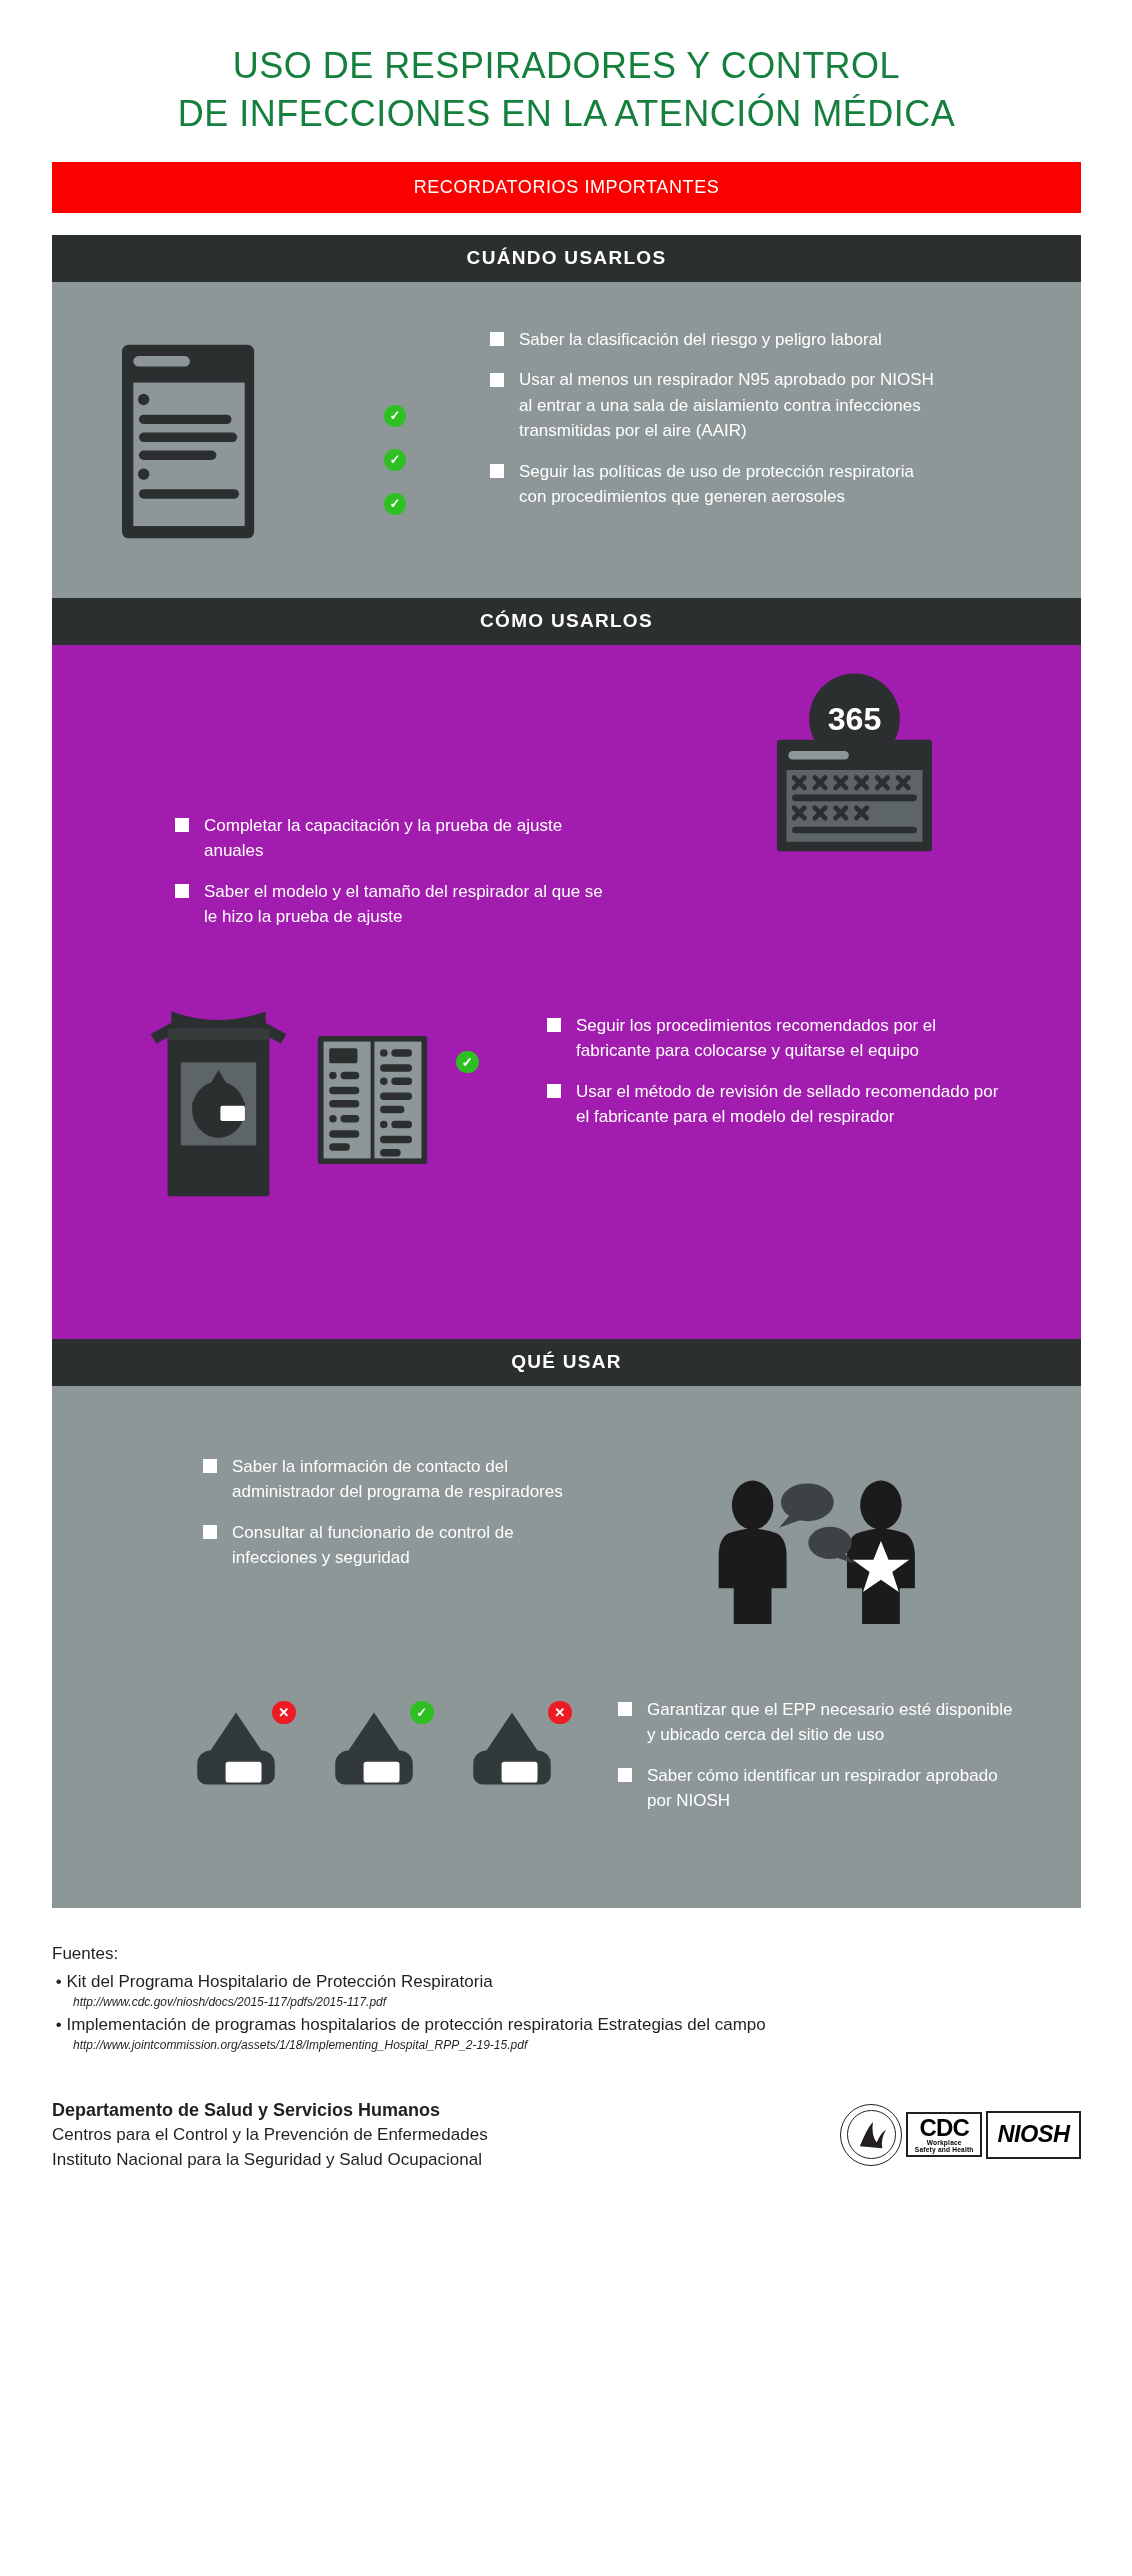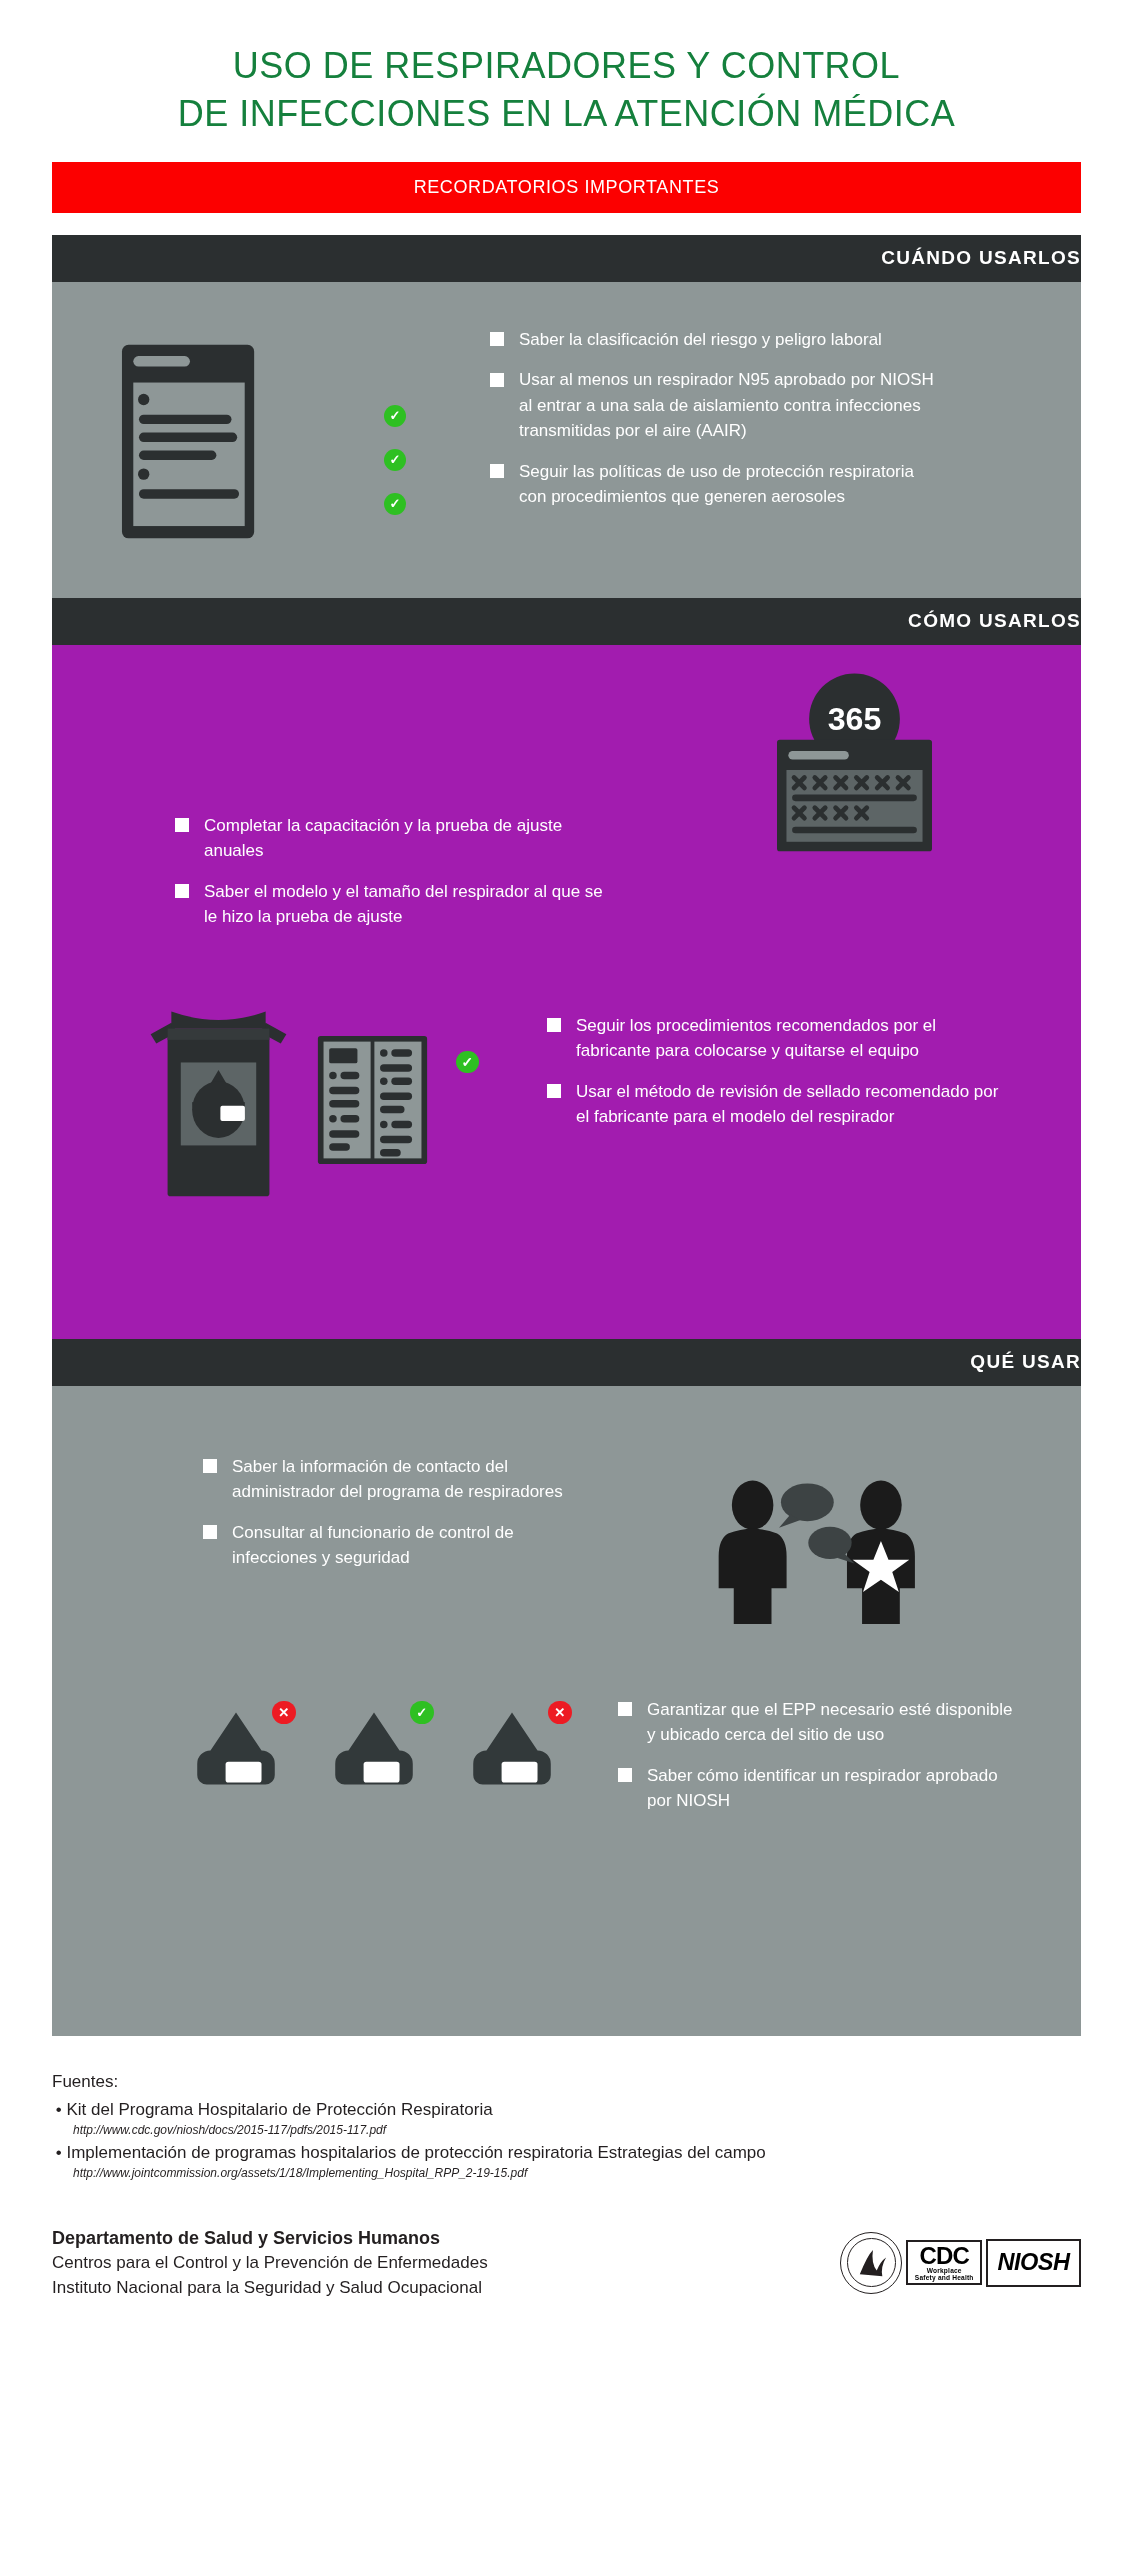--- a/index.html
+++ b/index.html
@@ -46,21 +46,21 @@
 
   
   .sec-bar {
     margin: 0 auto;
     width: 1029px;
     height: 47px;
     background: #2b2f30;
     color: #ffffff;
     display: flex;
     align-items: center;
-    justify-content: flex-end;
+    justify-content: center;
     font-size: 19px;
     font-weight: bold;
     letter-spacing: 1.3px;
   }
   .sec-bar.s1 { margin-top: 22px; }
   .sec-body {
     margin: 0 auto;
     width: 1029px;
     position: relative;
   }
@@ -155,21 +155,21 @@
   }
   .s2-check .badge { width: 22.7px; height: 22.7px; font-size: 14px; }
   .s2-list-bot {
     position: absolute;
     left: 495px;
     top: 368px;
     width: 453px;
   }
 
   
-  .s3-body { height: 650px; }
+  .s3-body { height: 522px; }
   .s3-list-top {
     position: absolute;
     left: 151px;
     top: 68px;
     width: 396px;
   }
   .s3-people {
     position: absolute;
     left: 661px;
     top: 87px;

